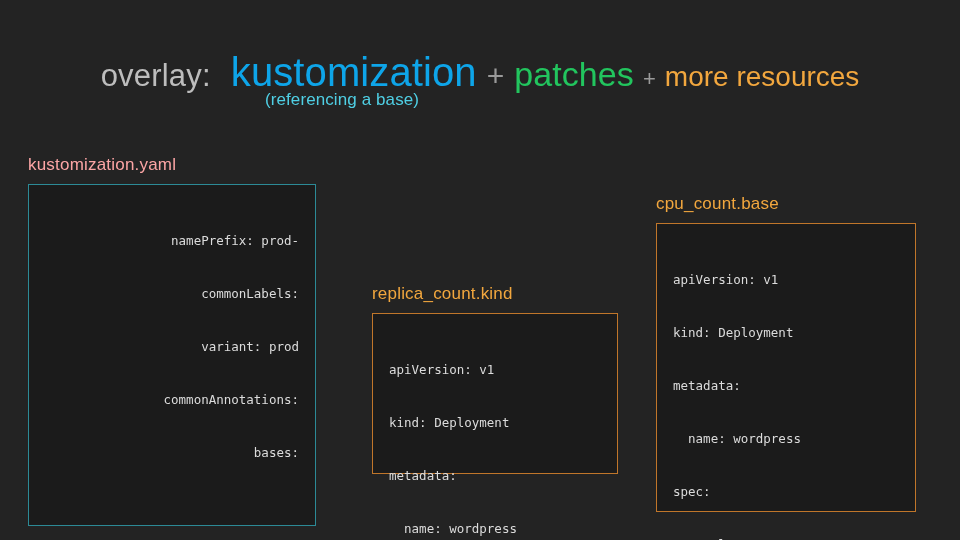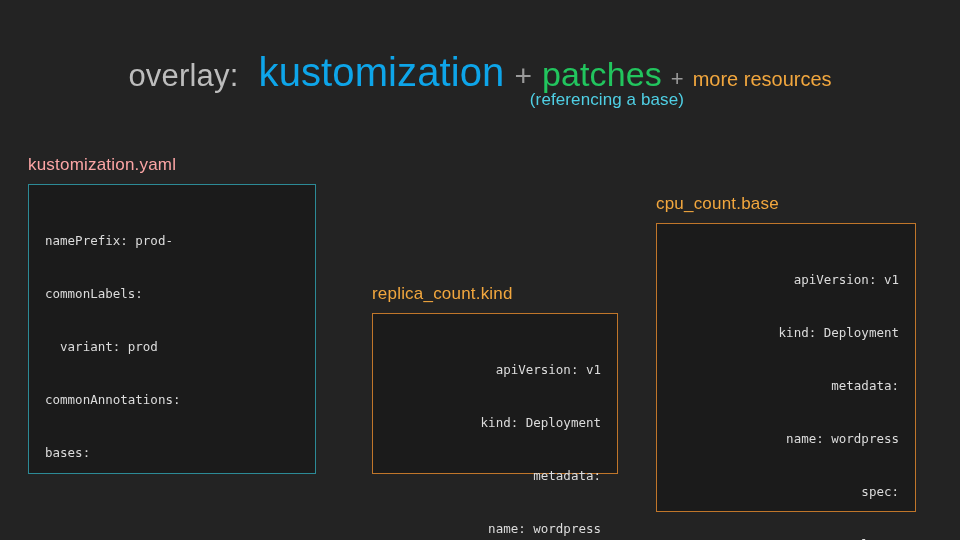--- a/index.html
+++ b/index.html
@@ -49,31 +49,31 @@
     font-size: 34px;
     color: #22c55e;
     letter-spacing: 0.1px;
   }
   .t-plus2 {
     font-size: 22px;
     color: #9a9a9a;
     padding: 0 9px;
   }
   .t-more {
-    font-size: 20px;
+    font-size: 28px;
     color: #f2a73e;
     text-align: right;
   }
 
   #subtitle {
     position: absolute;
     left: 0;
     top: 90px;
     width: 760px;
-    text-align: right;
+    text-align: center;
     font-size: 17px;
     color: #4fcfe4;
     letter-spacing: 0.1px;
     
     padding-right: 76px;
     box-sizing: border-box;
   }
 
   
   .card {
@@ -87,38 +87,38 @@
   }
   .card-box {
     background: #1b1b1b;
     border: 1px solid #2c8a96;
     box-sizing: border-box;
     padding: 14px 16px;
   }
   .card.cyan .card-label { color: #fca5a5; }
   .card.cyan .card-box { border-color: #2c8a96; }
   .card.orange .card-label { color: #f2a73e; }
-  .card.orange .card-box { border-color: #c0762a; text-align: right; }
+  .card.orange .card-box { border-color: #c0762a; }
 
   
   .code {
     font-family: "DejaVu Sans Mono", "Liberation Mono", monospace;
     font-size: 12.5px;
     color: #dcdcdc;
     white-space: pre;
   }
   .code .line {
     height: 23px;
     line-height: 23px;
     white-space: pre;
   }
 
   
   #card-kustomization { left: 28px; top: 155px; }
-  #card-kustomization .card-box { width: 288px; height: 290px; }
+  #card-kustomization .card-box { width: 288px; height: 342px; text-align: right; }
 
   #card-replica { left: 372px; top: 284px; }
   #card-replica .card-box { width: 246px; height: 161px; }
 
   #card-cpu { left: 656px; top: 194px; }
   #card-cpu .card-box { width: 260px; height: 289px; }
 </style>
 </head>
 <body>
 

